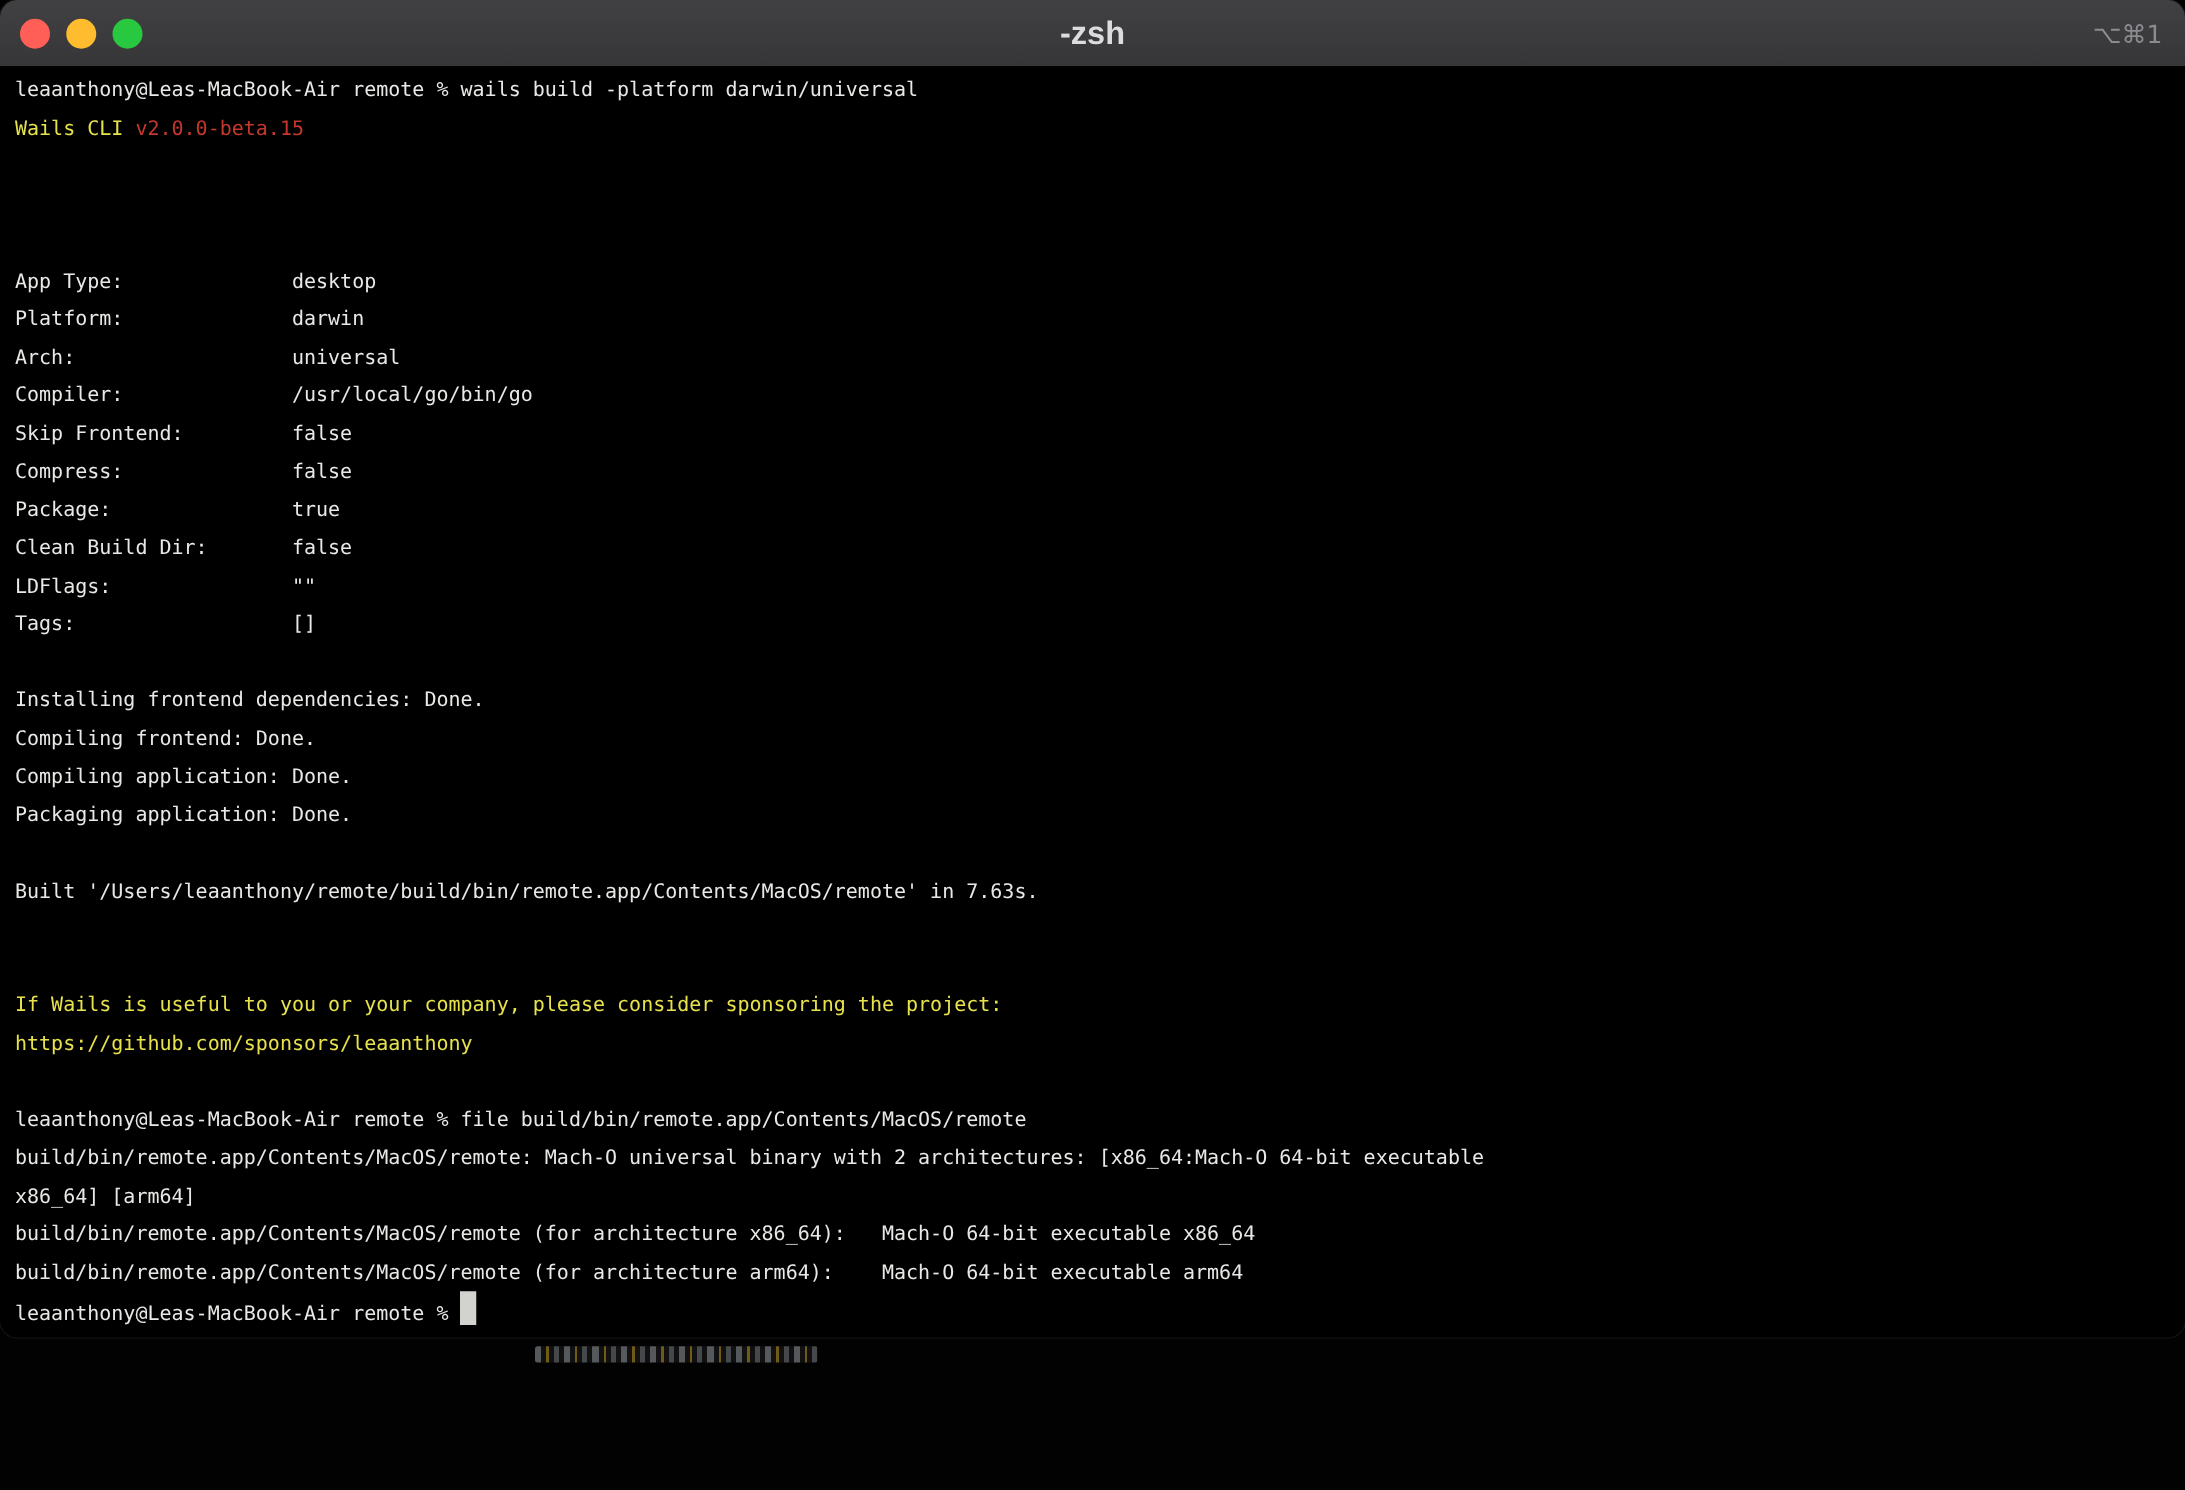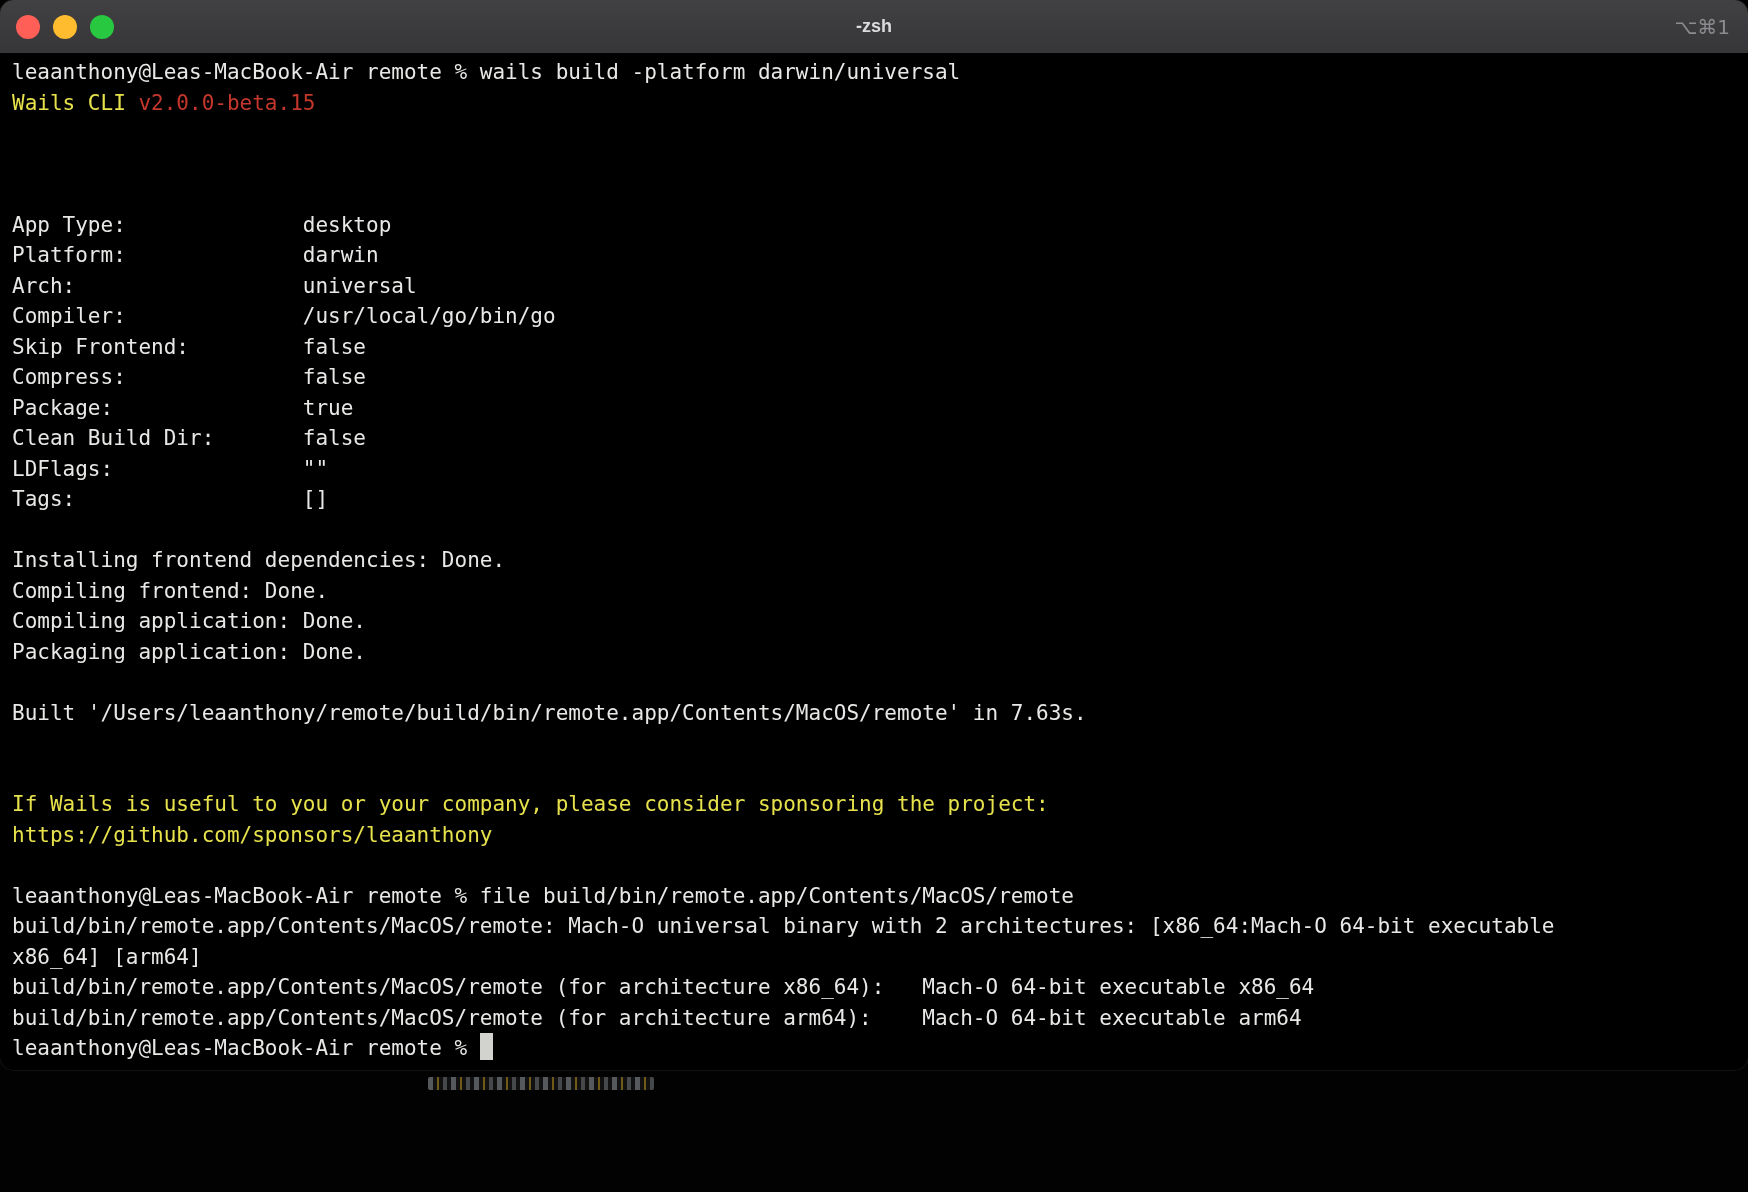--- a/index.html
+++ b/index.html
@@ -24,33 +24,33 @@
     position: relative;
   }
   .traffic-lights { display: flex; gap: 13px; padding-left: 16px; z-index: 2; }
   .light { width: 24px; height: 24px; border-radius: 50%; }
   .light.red    { background: #ff5f57; }
   .light.yellow { background: #febc2e; }
   .light.green  { background: #28c840; }
   .title {
     position: absolute; left: 0; right: 0; text-align: center;
     font-family: "Liberation Sans", sans-serif;
-    font-weight: bold; font-size: 18px;
+    font-weight: bold; font-size: 26px;
     color: #dcdcdf;
   }
   .shortcut {
     position: absolute; right: 18px;
     font-family: "DejaVu Sans", sans-serif;
     font-size: 20px;
     color: #8b8b90;
   }
   .terminal {
     padding: 3px 12px 0 12px;
     font-family: "DejaVu Sans Mono", "Liberation Mono", monospace;
-    font-size: 21px;
+    font-size: 16px;
     line-height: 30.5px;
     white-space: pre-wrap;
     word-break: break-all;
     cursor: text;
   }
   .term-line { min-height: 30.5px; }
   .c-default { color: var(--text, #e8e8e6); }
   .c-yellow  { color: var(--yellow, #e7e24c); }
   .c-red     { color: var(--red, #c5372c); }
   .cursor {

